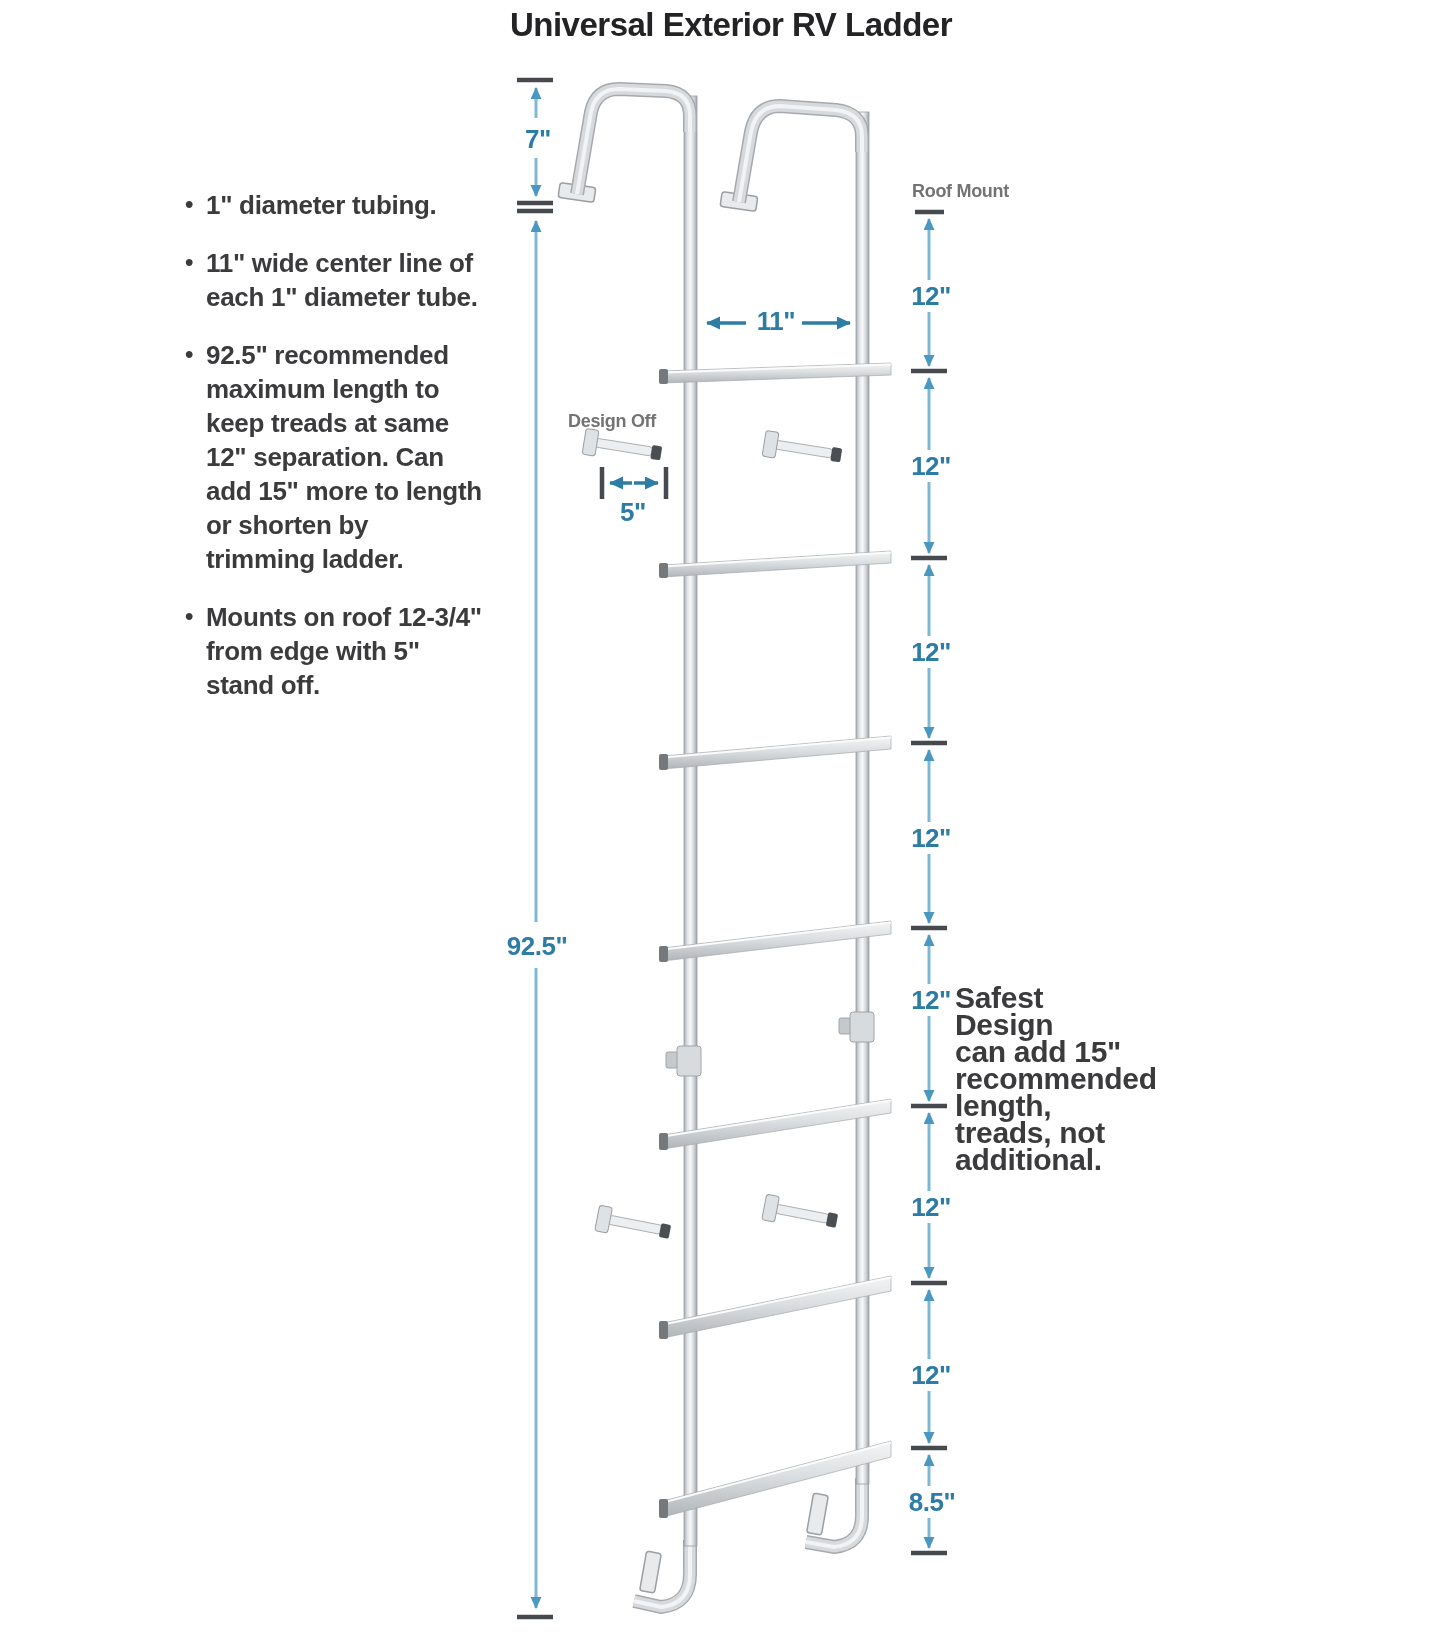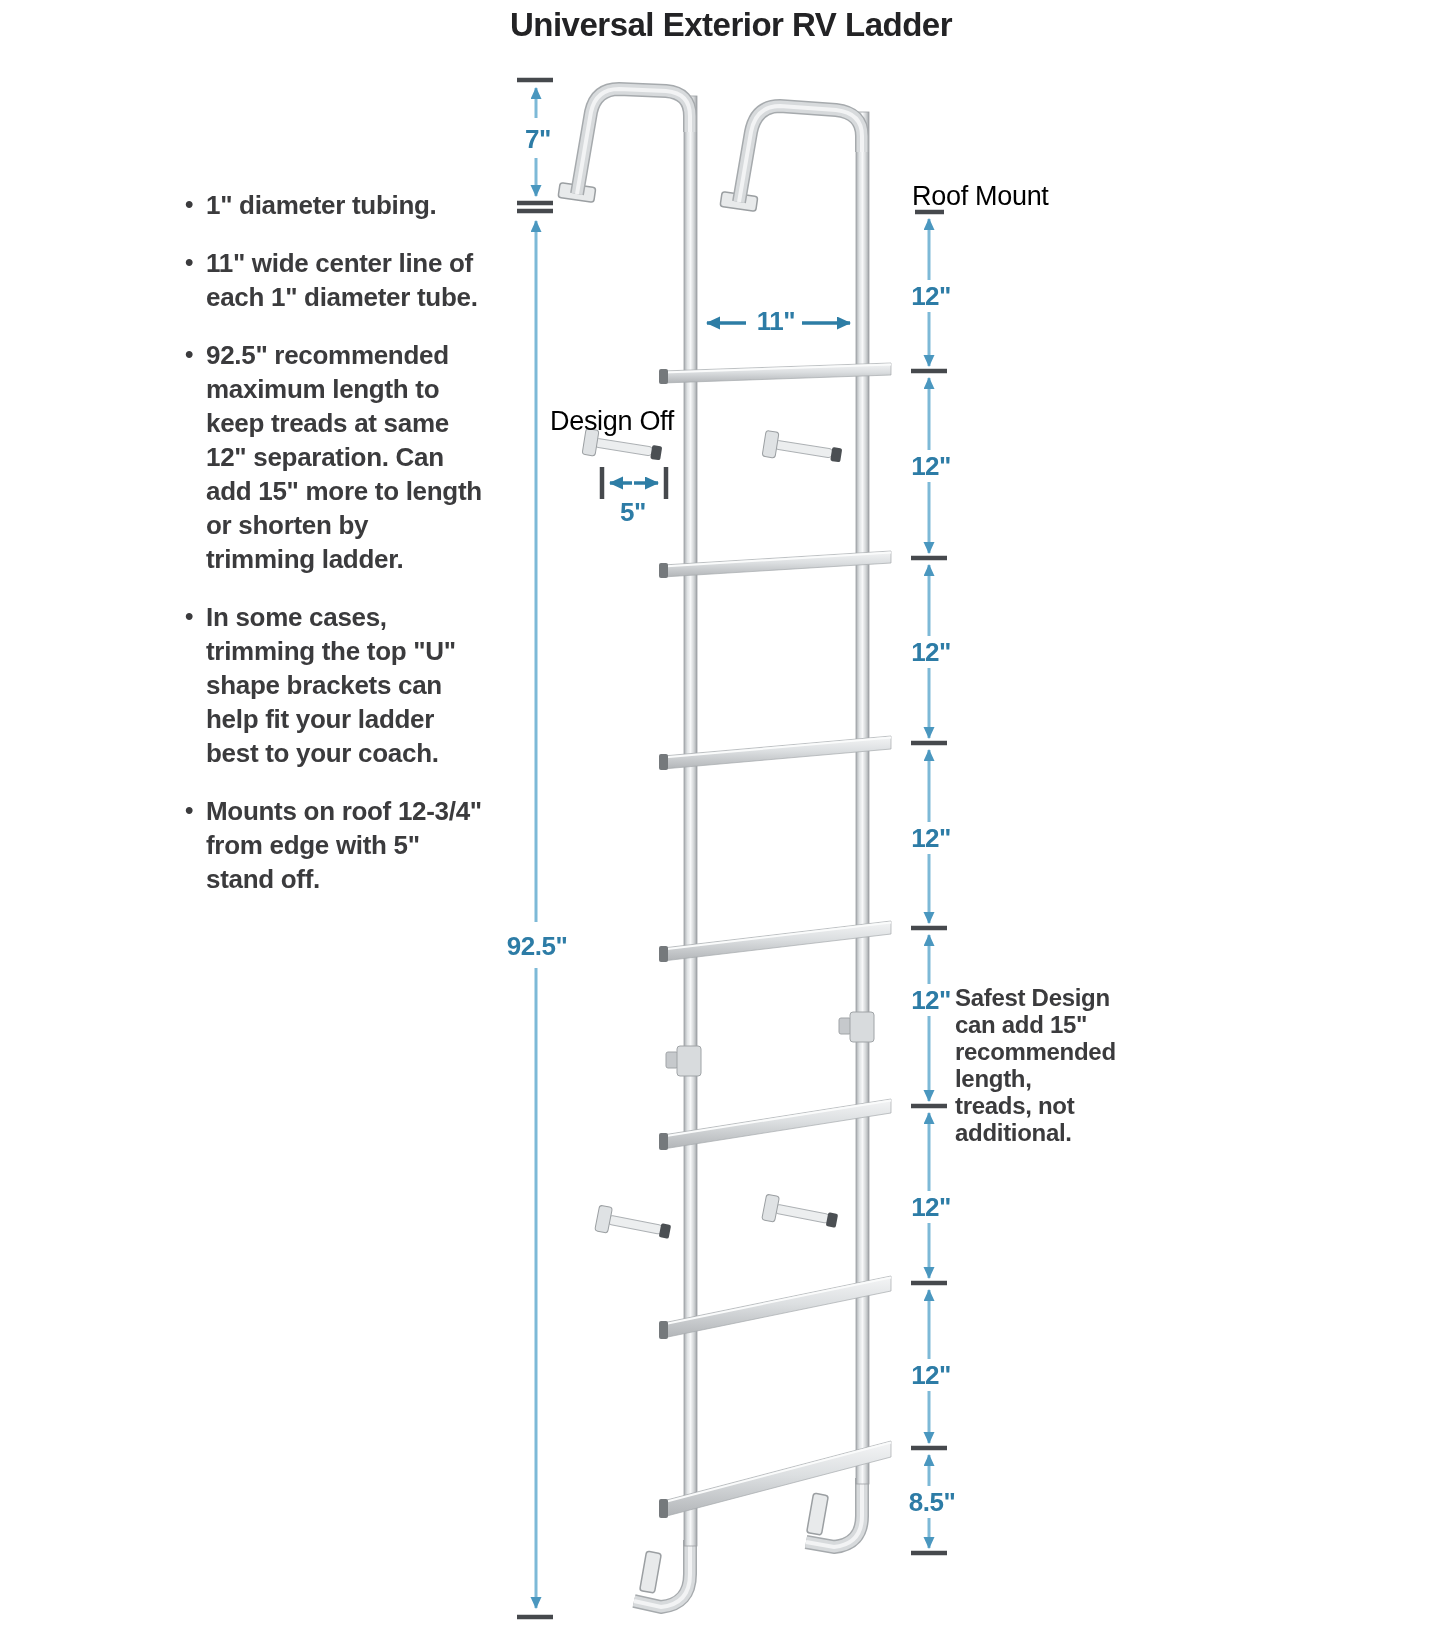--- a/index.html
+++ b/index.html
@@ -21,27 +21,27 @@
   }
   .bullet-list li::before{
     content:"•";position:absolute;left:2px;top:-1px;font-size:24px;color:#3b3b3d;
   }
   .dim-label{
     position:absolute;transform:translate(-50%,-50%);
     font-size:26px;font-weight:700;color:#2d7ca6;background:#ffffff;
     padding:0 4px;white-space:nowrap;letter-spacing:-0.5px;
   }
   .anno-label{
-    position:absolute;font-size:27px;font-weight:400;color:#000000;
+    position:absolute;font-size:18px;font-weight:700;color:#737373;
     white-space:nowrap;letter-spacing:-0.3px;
   }
   .anno-label.centered{transform:translate(-50%,-50%);}
   .note-block{
     position:absolute;left:955px;top:984px;width:190px;
-    font-size:24px;line-height:27px;font-weight:700;color:#3b3b3d;letter-spacing:-0.3px;
+    font-size:30px;line-height:27px;font-weight:700;color:#3b3b3d;letter-spacing:-0.3px;
   }
 </style>
 </head>
 <body>
 
 <div id="stage">
 
   <svg id="diagram-svg" width="1442" height="1634" viewBox="0 0 1442 1634">
     <defs>
       <linearGradient id="gV" x1="0" y1="0" x2="1" y2="0">
@@ -212,21 +212,20 @@
       <line x1="634" y1="483" x2="658" y2="483" marker-end="url(#arrD)"></line>
     </g>
   </svg>
 
   <div class="page-title">Universal Exterior RV Ladder</div>
 
   <ul class="bullet-list">
     <li>1" diameter tubing.</li>
     <li>11" wide center line of each 1" diameter tube.</li>
     <li>92.5" recommended maximum length to keep treads at same 12" separation. Can add 15" more to length or shorten by trimming ladder.</li>
-    <li>In some cases, trimming the top "U" shape brackets can help fit your ladder best to your coach.</li>
     <li>Mounts on roof 12-3/4" from edge with 5" stand off.</li>
   </ul>
 
   <div class="dim-label" style="left:538px;top:139px;">7"</div>
   <div class="dim-label" style="left:537px;top:946px;">92.5"</div>
   <div class="dim-label" style="left:776px;top:321px;">11"</div>
   <div class="dim-label" style="left:633px;top:512px;">5"</div>
 
   <div class="dim-label" style="left:931px;top:296px;">12"</div>
   <div class="dim-label" style="left:931px;top:466px;">12"</div>

